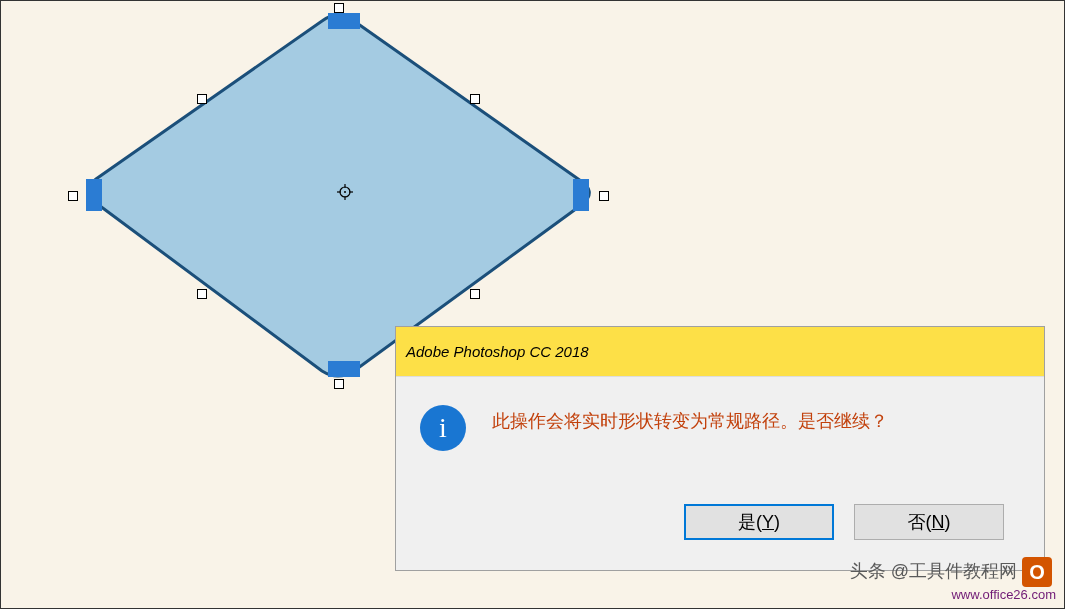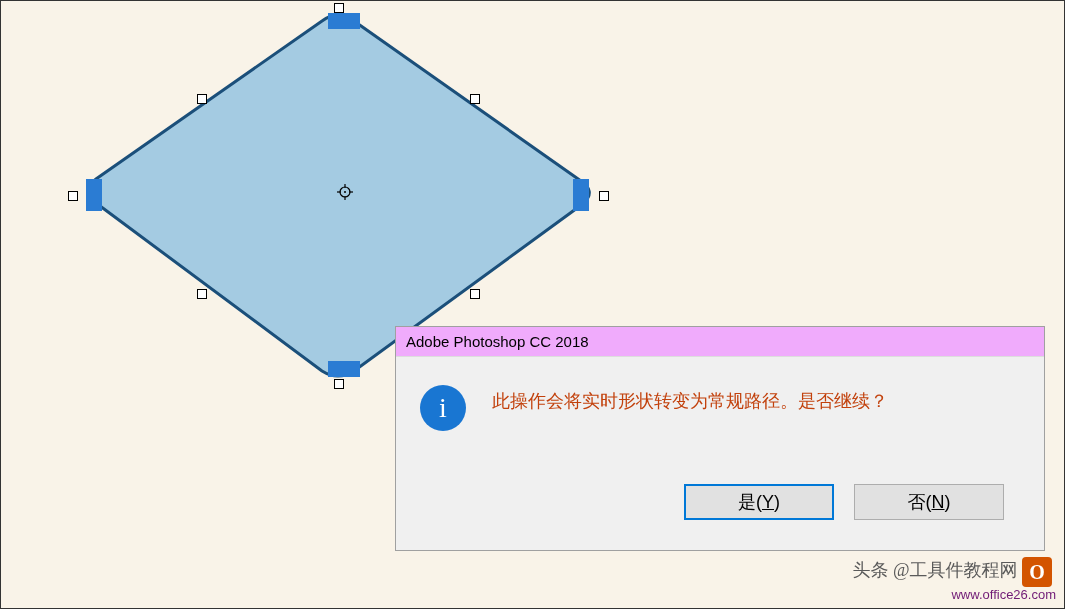--- a/index.html
+++ b/index.html
@@ -58,24 +58,25 @@
     }
     .dialog {
       position: absolute;
       left: 394px;
       top: 325px;
       width: 650px;
       background: #f0f0f0;
       border: 1px solid #a0a0a0;
     }
     .dialog-title {
-      padding: 6px 10px;
+      padding: 16px 10px;
       font-size: 15px;
-      background: #f0abfc;
+      background: #fde047;
       border-bottom: 1px solid #ddd;
+      font-style: italic;
     }
     .dialog-body {
       display: flex;
       padding: 28px 24px 24px 24px;
       gap: 26px;
     }
     .info-icon {
       width: 46px;
       height: 46px;
       border-radius: 50%;
@@ -127,21 +128,21 @@
     .underline { text-decoration: underline; }
     .watermark {
       position: absolute;
       right: 8px;
       bottom: 4px;
       font-size: 14px;
       color: #888;
       text-align: right;
       line-height: 1.3;
     }
-    .watermark .line1 { color: #5a5a5a; font-size: 18px; font-family: Liberation Serif, serif; }
+    .watermark .line1 { color: #5a5a5a; font-size: 18px; }
     .watermark .line2 { color: #701a75; font-size: 13px;}
     .watermark .logo {
       display: inline-block;
       width: 30px;
       height: 30px;
       background: #d35400;
       border-radius: 4px;
       color: #fff;
       text-align: center;
       line-height: 30px;

